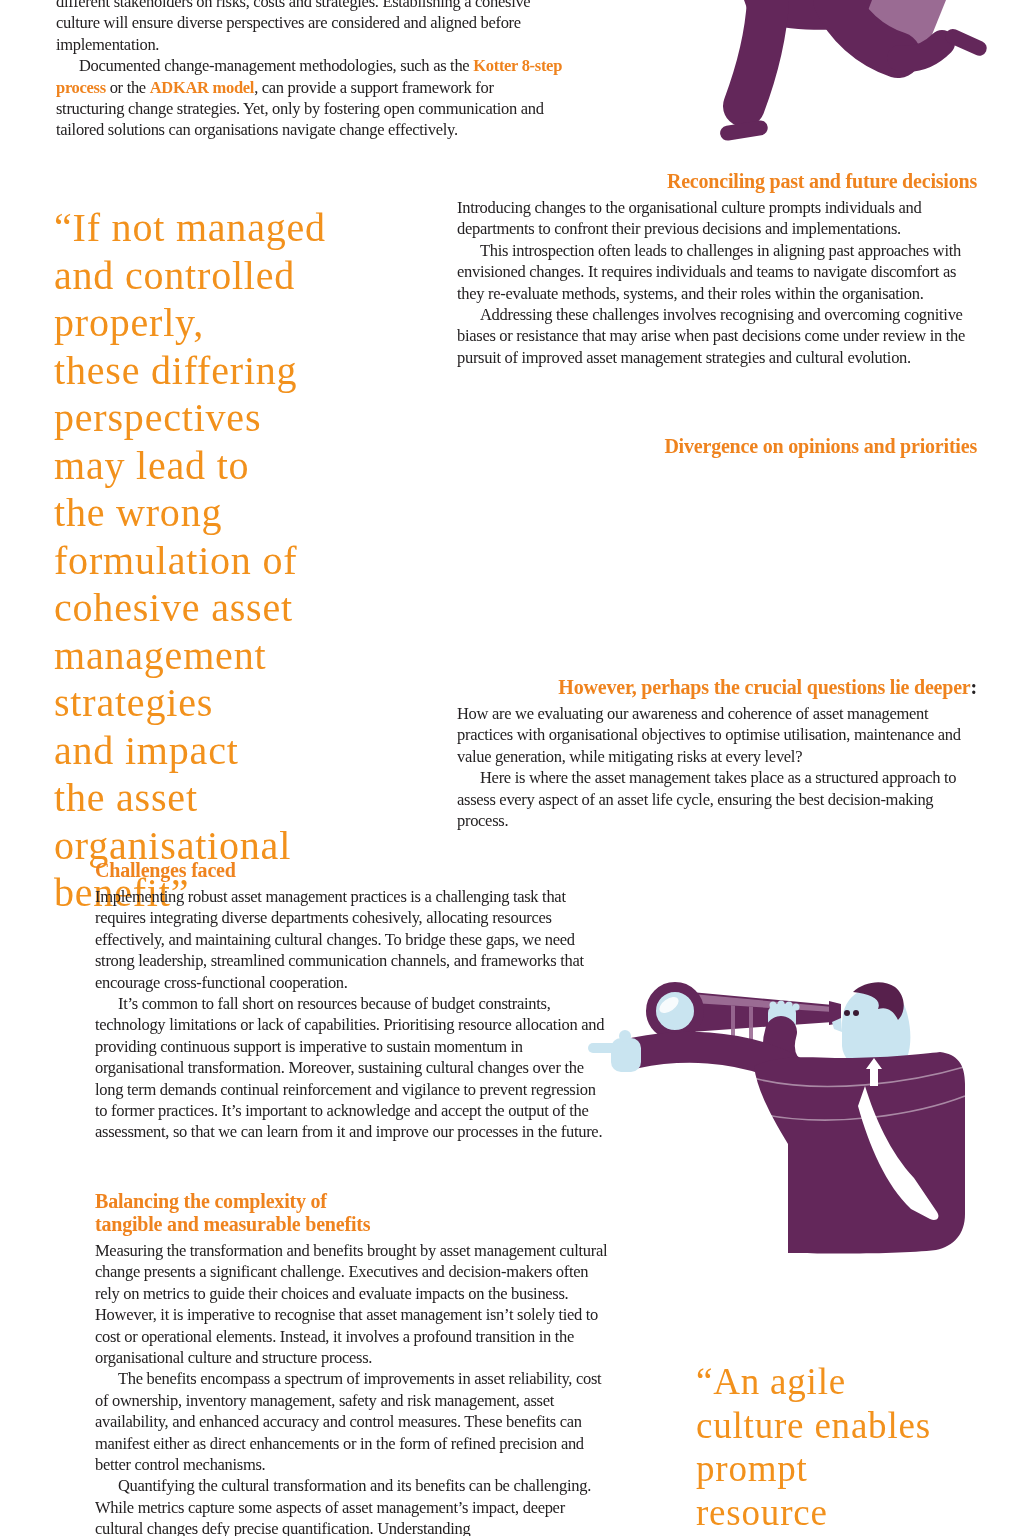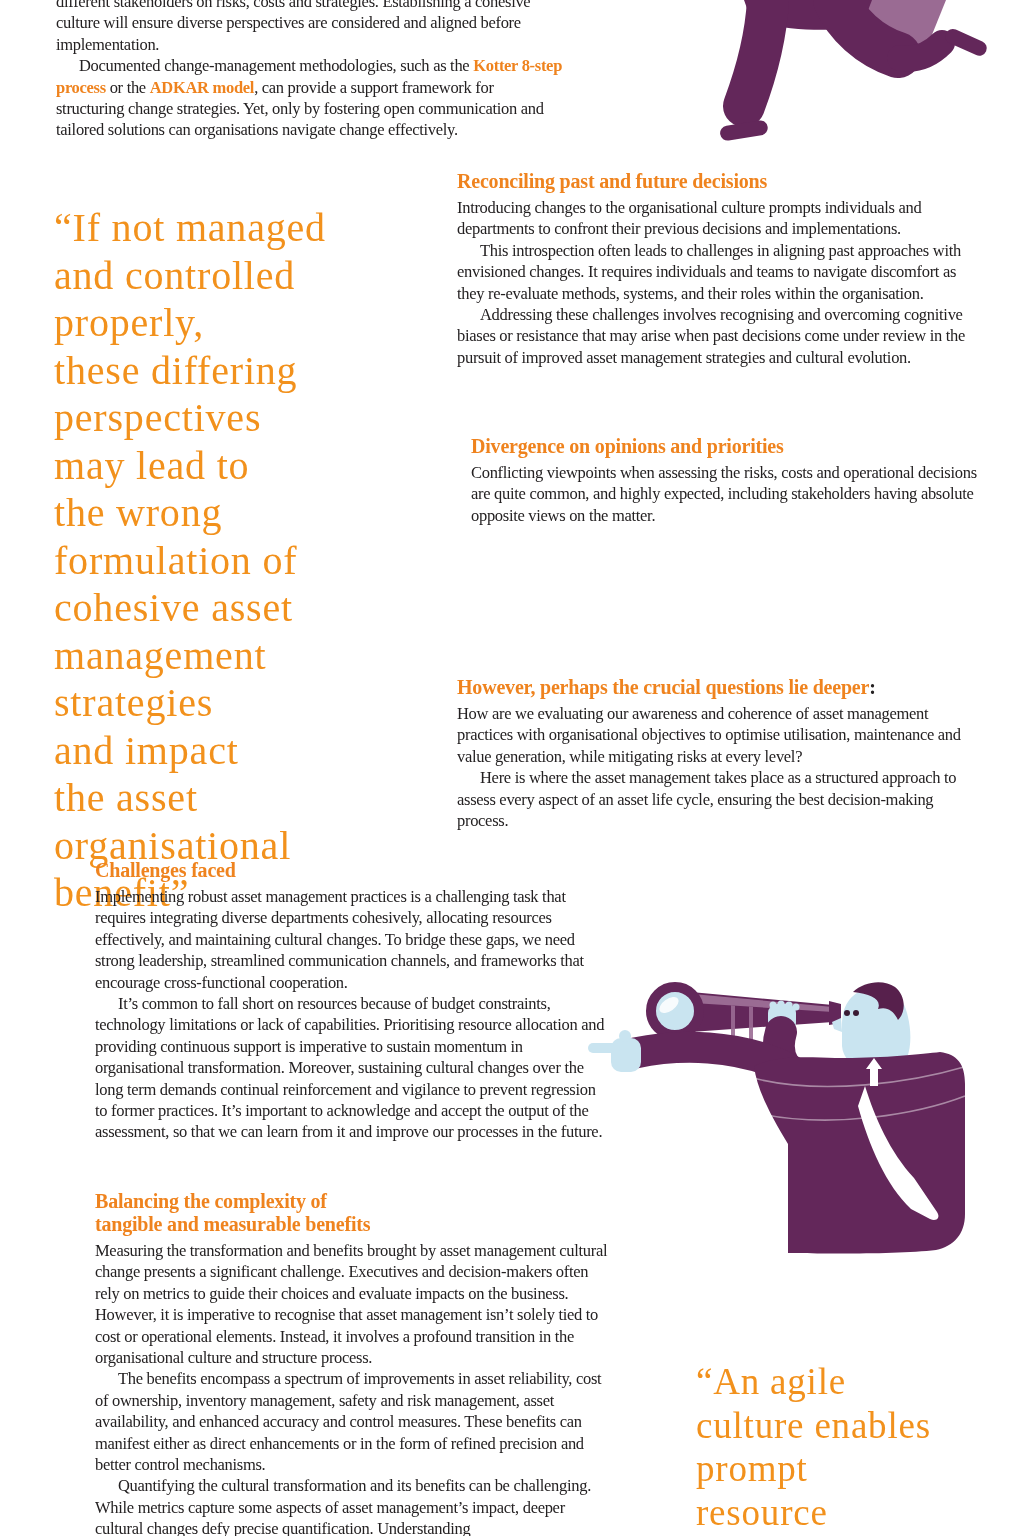--- a/index.html
+++ b/index.html
@@ -28,38 +28,38 @@
   .copy p{margin:0;}
   .copy p.indent{text-indent:23px;}
   .run-orange-bold{color:var(--orange);font-weight:700;margin-top:48px;}
   .run-orange{color:var(--orange);}
   .run-dark{color:var(--ink);}
   
   .section-heading{
     font-size:20px;line-height:23px;font-weight:700;color:var(--orange);
     letter-spacing:-0.2px;white-space:pre-line;margin-bottom:4px;
   }
-  .section-heading.nowrap{white-space:nowrap;}
+  .section-heading.nowrap{white-space:nowrap;text-align:right;}
   
   .pull-quote{
     font-size:40px;line-height:47.5px;font-weight:300;
     letter-spacing:0.8px;color:var(--orange-quote);
     white-space:pre-line;
     margin-top:28px;
   }
   .bottom-quote{
     font-size:37px;line-height:43.5px;font-weight:300;
     letter-spacing:0.8px;color:var(--orange-quote);
     white-space:pre-line;
   }
   .top-article{left:56px;top:-9px;width:508px;}
   .pq-pos{left:54px;top:176px;width:420px;}
   .sec{width:520px;}
   .sec-r1{left:457px;top:170px;}
-  .sec-r2{left:471px;top:435px;}
+  .sec-r2{left:457px;top:435px;}
   .sec-r3{left:457px;top:676px;}
   .sec-l{width:516px;left:56px;margin-left:39px;}
   .sec-l1{top:859px;}
   .sec-l2{top:1190px;}
   .bq-pos{left:696px;top:1360px;width:330px;}
   .illu-run{left:686px;top:0;width:306px;height:150px;}
   .illu-tel{left:583px;top:966px;width:442px;height:300px;}
 </style>
 </head>
 <body>
@@ -113,21 +113,20 @@
     <div class="copy">
       <p>Introducing changes to the organisational culture prompts individuals and departments to confront their previous decisions and implementations.</p>
       <p class="indent">This introspection often leads to challenges in aligning past approaches with envisioned changes. It requires individuals and teams to navigate discomfort as they re-evaluate methods, systems, and their roles within the organisation.</p>
       <p class="indent">Addressing these challenges involves recognising and overcoming cognitive biases or resistance that may arise when past decisions come under review in the pursuit of improved asset management strategies and cultural evolution.</p>
     </div>
   </div>
 
   <div class="abs sec sec-r2">
     <div class="section-heading nowrap">Divergence on opinions and priorities</div>
     <div class="copy">
-      <p>Conflicting viewpoints when assessing the risks, costs and operational decisions are quite common, and highly expected, including stakeholders having absolute opposite views on the matter.</p>
     </div>
   </div>
 
   <div class="abs sec sec-r3">
     <div class="section-heading nowrap"><span class="run-orange">However, perhaps the crucial questions lie deeper</span><span class="run-dark">:</span></div>
     <div class="copy">
       <p>How are we evaluating our awareness and coherence of asset management practices with organisational objectives to optimise utilisation, maintenance and value generation, while mitigating risks at every level?</p>
       <p class="indent">Here is where the asset management takes place as a structured approach to assess every aspect of an asset life cycle, ensuring the best decision-making process.</p>
     </div>
   </div>

